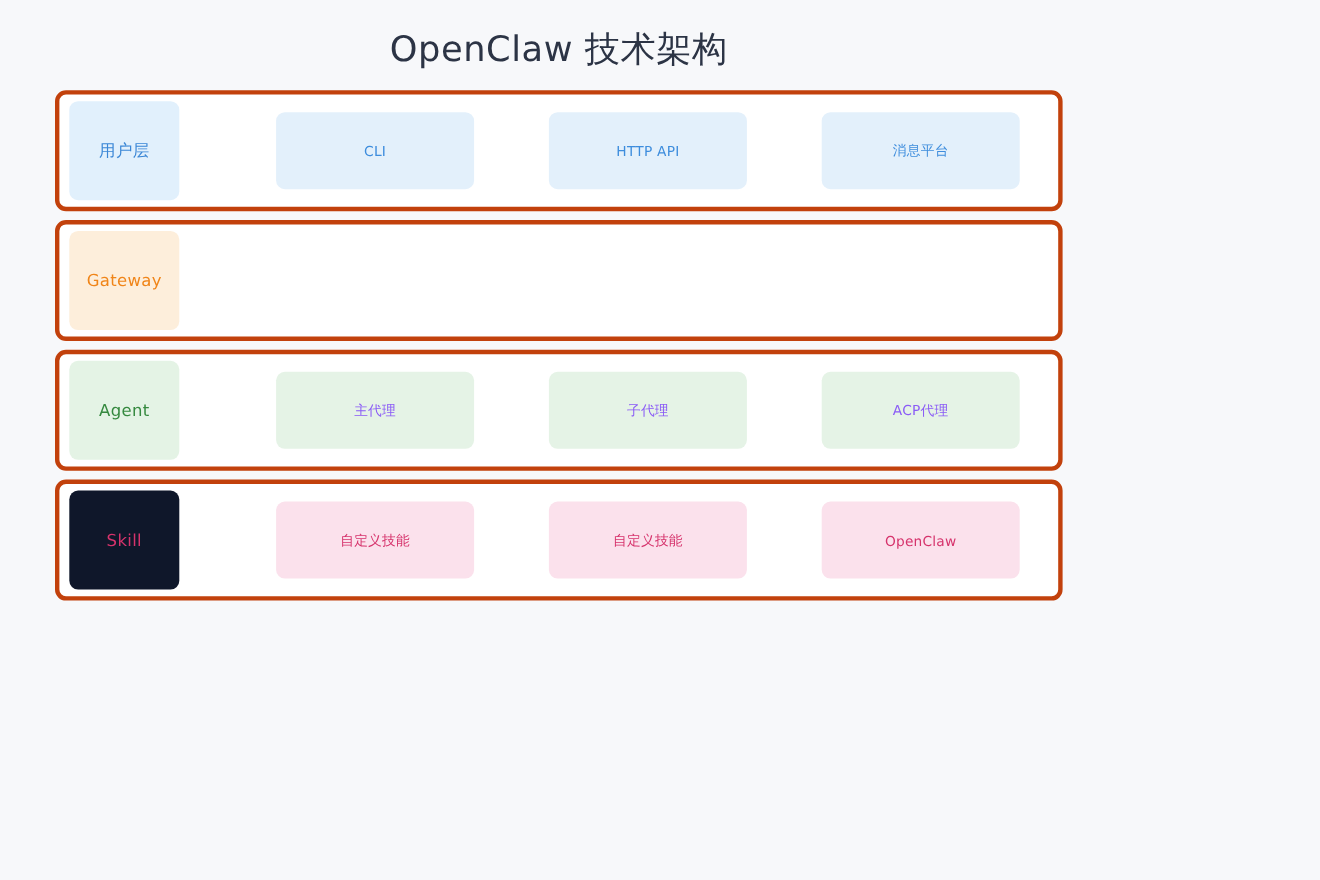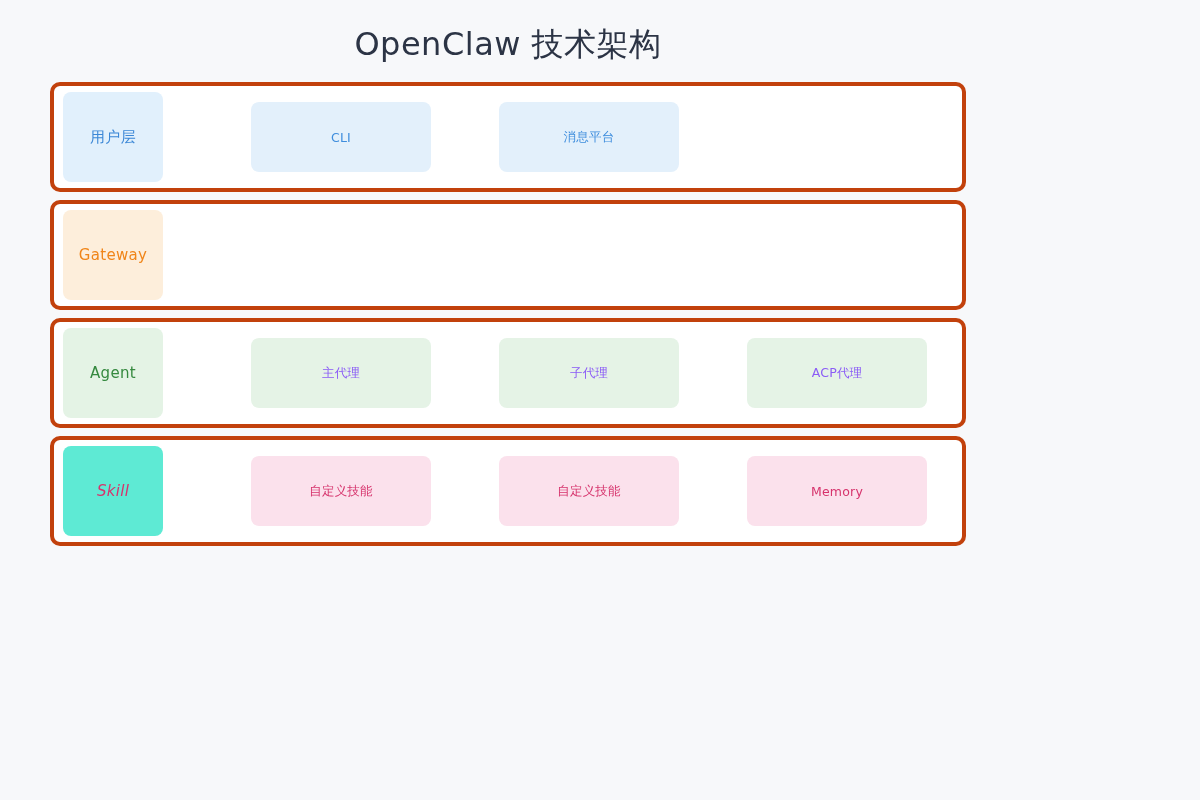--- a/index.html
+++ b/index.html
@@ -82,36 +82,37 @@
 
   
   .theme-orange .layer-label { background: #fdeedb; color: #f08519; }
   .theme-orange .layer-item  { background: #fdeedd; color: #f08519; }
 
   
   .theme-green .layer-label { background: #e4f3e5; color: #35893f; }
   .theme-green .layer-item  { background: #e5f3e6; color: #8b5cf6; }
 
   
-  .theme-pink .layer-label { background: #5eead4; color: #d6336c; font-style: italic; }
+  .theme-pink .layer-label { background: #0f172a; color: #d6336c; }
   .theme-pink .layer-item  { background: #fbe1ec; color: #d6336c; }
 </style>
 </head>
 <body>
 
 <div class="page">
 
   <h1 class="page-title">OpenClaw 技术架构</h1>
 
   <div class="layers">
 
     <div class="layer-row theme-blue">
       <div class="layer-label">用户层</div>
       <div class="layer-items">
         <div class="layer-item">CLI</div>
+        <div class="layer-item">HTTP API</div>
         <div class="layer-item">消息平台</div>
       </div>
     </div>
 
     <div class="layer-row theme-orange">
       <div class="layer-label">Gateway</div>
     </div>
 
     <div class="layer-row theme-green">
       <div class="layer-label">Agent</div>
@@ -120,18 +121,18 @@
         <div class="layer-item">子代理</div>
         <div class="layer-item">ACP代理</div>
       </div>
     </div>
 
     <div class="layer-row theme-pink">
       <div class="layer-label">Skill</div>
       <div class="layer-items">
         <div class="layer-item">自定义技能</div>
         <div class="layer-item">自定义技能</div>
-        <div class="layer-item">Memory</div>
+        <div class="layer-item">OpenClaw</div>
       </div>
     </div>
 
   </div>
 </div>
 
 </body></html>

